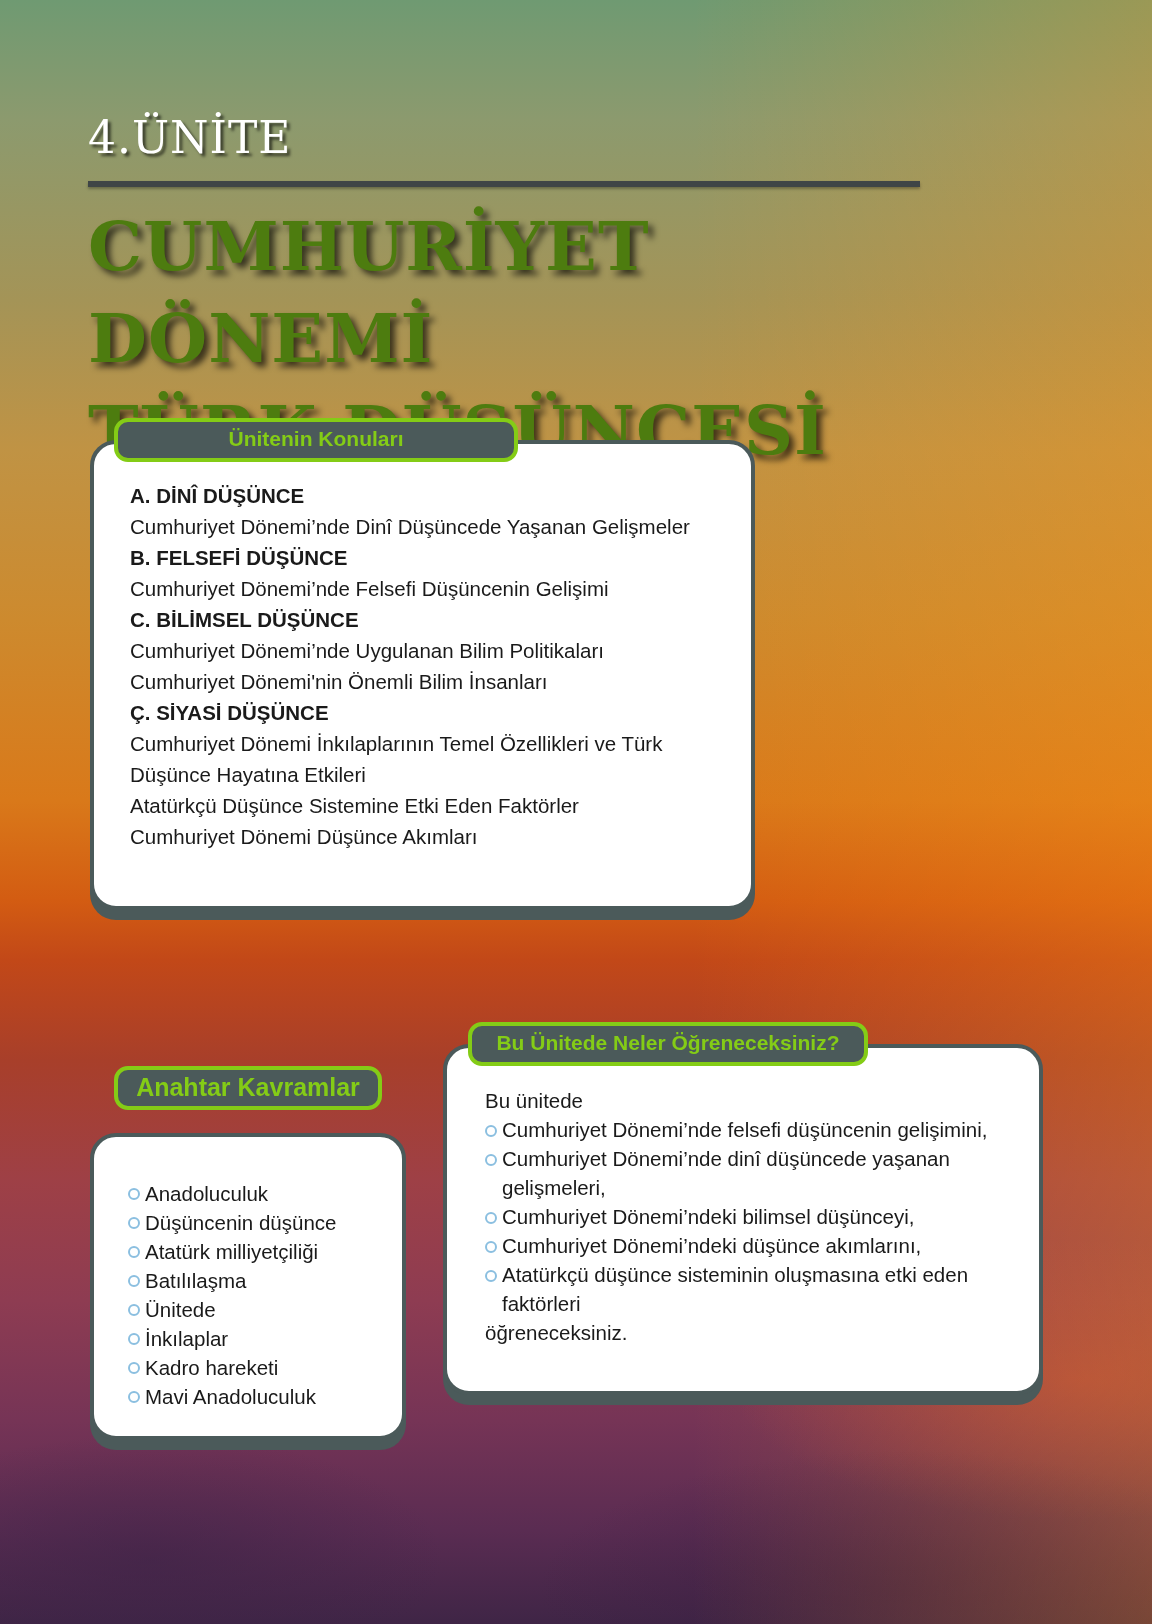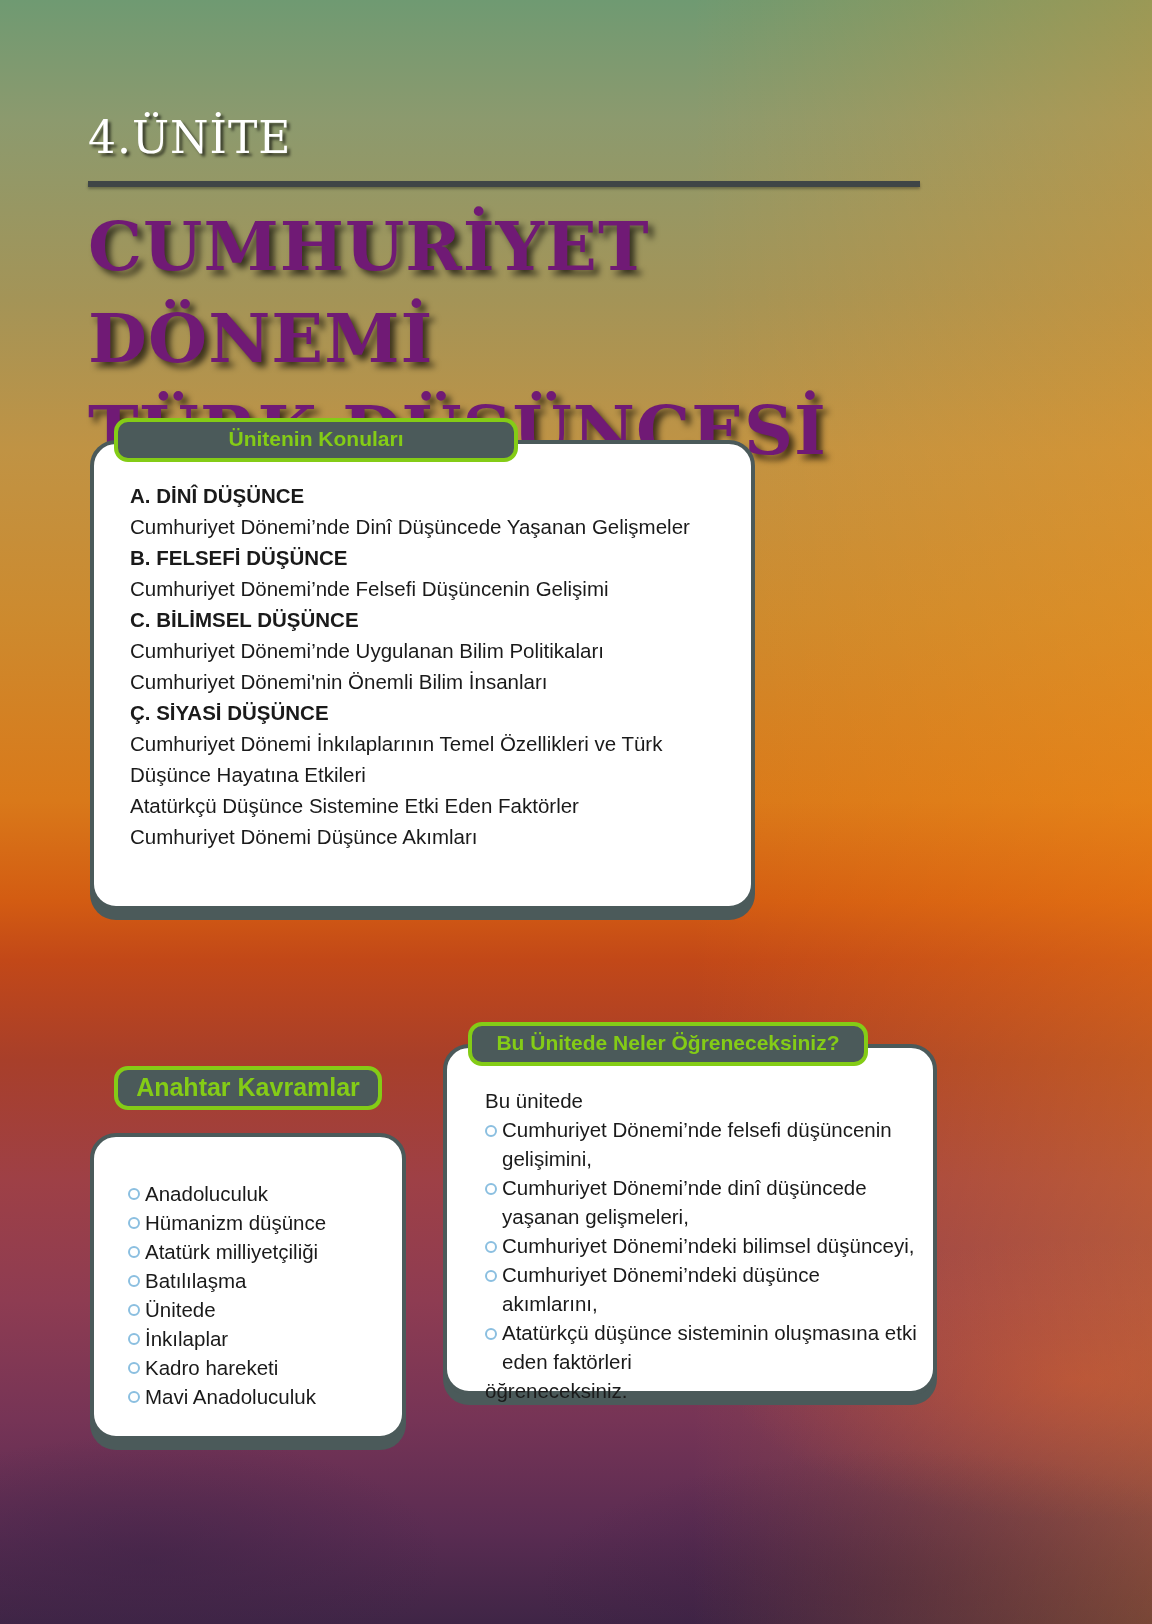--- a/index.html
+++ b/index.html
@@ -37,21 +37,21 @@
     text-shadow:3px 3px 3px rgba(0,0,0,0.6);
     letter-spacing:1px;
   }
   .title-rule {
     position:absolute; left:88px; top:181px; width:832px; height:6px;
     background:#3f4546; box-shadow:0 2px 3px rgba(0,0,0,0.3);
   }
   .unit-title {
     position:absolute; left:88px; top:200px; width:900px;
     font-family:"DejaVu Serif", serif; font-weight:bold; font-size:68px; line-height:92px;
-    color:#701a75; text-shadow:5px 5px 6px rgba(0,0,0,0.65);
+    color:#4d7c0f; text-shadow:5px 5px 6px rgba(0,0,0,0.65);
     letter-spacing:1px;
   }
   .box {
     position:absolute; background:#fff; border:4px solid #4b5a5a;
     border-radius:26px; box-shadow:0 10px 0 #4b5a5a;
     box-sizing:border-box;
     padding-left:36px;
   }
   .tab {
     position:absolute; background:#4b5a5a; color:#84cc16;
@@ -69,21 +69,21 @@
   
   #box-keywords { left:90px; top:1133px; width:316px; height:307px; }
   #tab-keywords { left:114px; top:1066px; width:268px; height:44px; font-size:25px; line-height:34px; }
   #kw-list { position:absolute; left:34px; top:42px; margin:0; padding:0; list-style:none; }
   #kw-list li { font-size:20.5px; line-height:29px; display:flex; align-items:center; }
   .bullet {
     display:inline-block; width:8px; height:8px; border:2px solid #8bbfe0; border-radius:50%;
     margin-right:5px; flex:0 0 auto;
   }
   
-  #box-learn { left:443px; top:1044px; width:494px; height:351px; }
+  #box-learn { left:443px; top:1044px; width:600px; height:351px; }
   #tab-learn { left:468px; top:1022px; width:400px; height:44px; font-size:21px; line-height:34px; }
   #learn-body { position:absolute; left:38px; top:38px; right:16px; }
   #learn-body .intro, #learn-body .outro { font-size:20.5px; line-height:29px; }
   #learn-list { margin:0; padding:0; list-style:none; }
   #learn-list li { font-size:20.5px; line-height:29px; display:flex; align-items:flex-start; }
   #learn-list li .bullet { margin-top:10px; }
 </style>
 </head>
 <body>
 
@@ -113,21 +113,21 @@
 <div id="tab-topics" class="tab">Ünitenin Konuları</div>
 
 <div id="box-keywords" class="box">
   <ul id="kw-list" class="txt">
     <li>
         <span class="bullet"></span>
         <span>Anadoluculuk</span>
       </li>
     <li>
         <span class="bullet"></span>
-        <span>Hümanizm düşünce</span>
+        <span>Düşüncenin düşünce</span>
       </li>
     <li>
         <span class="bullet"></span>
         <span>Atatürk milliyetçiliği</span>
       </li>
     <li>
         <span class="bullet"></span>
         <span>Batılılaşma</span>
       </li>
     <li>

